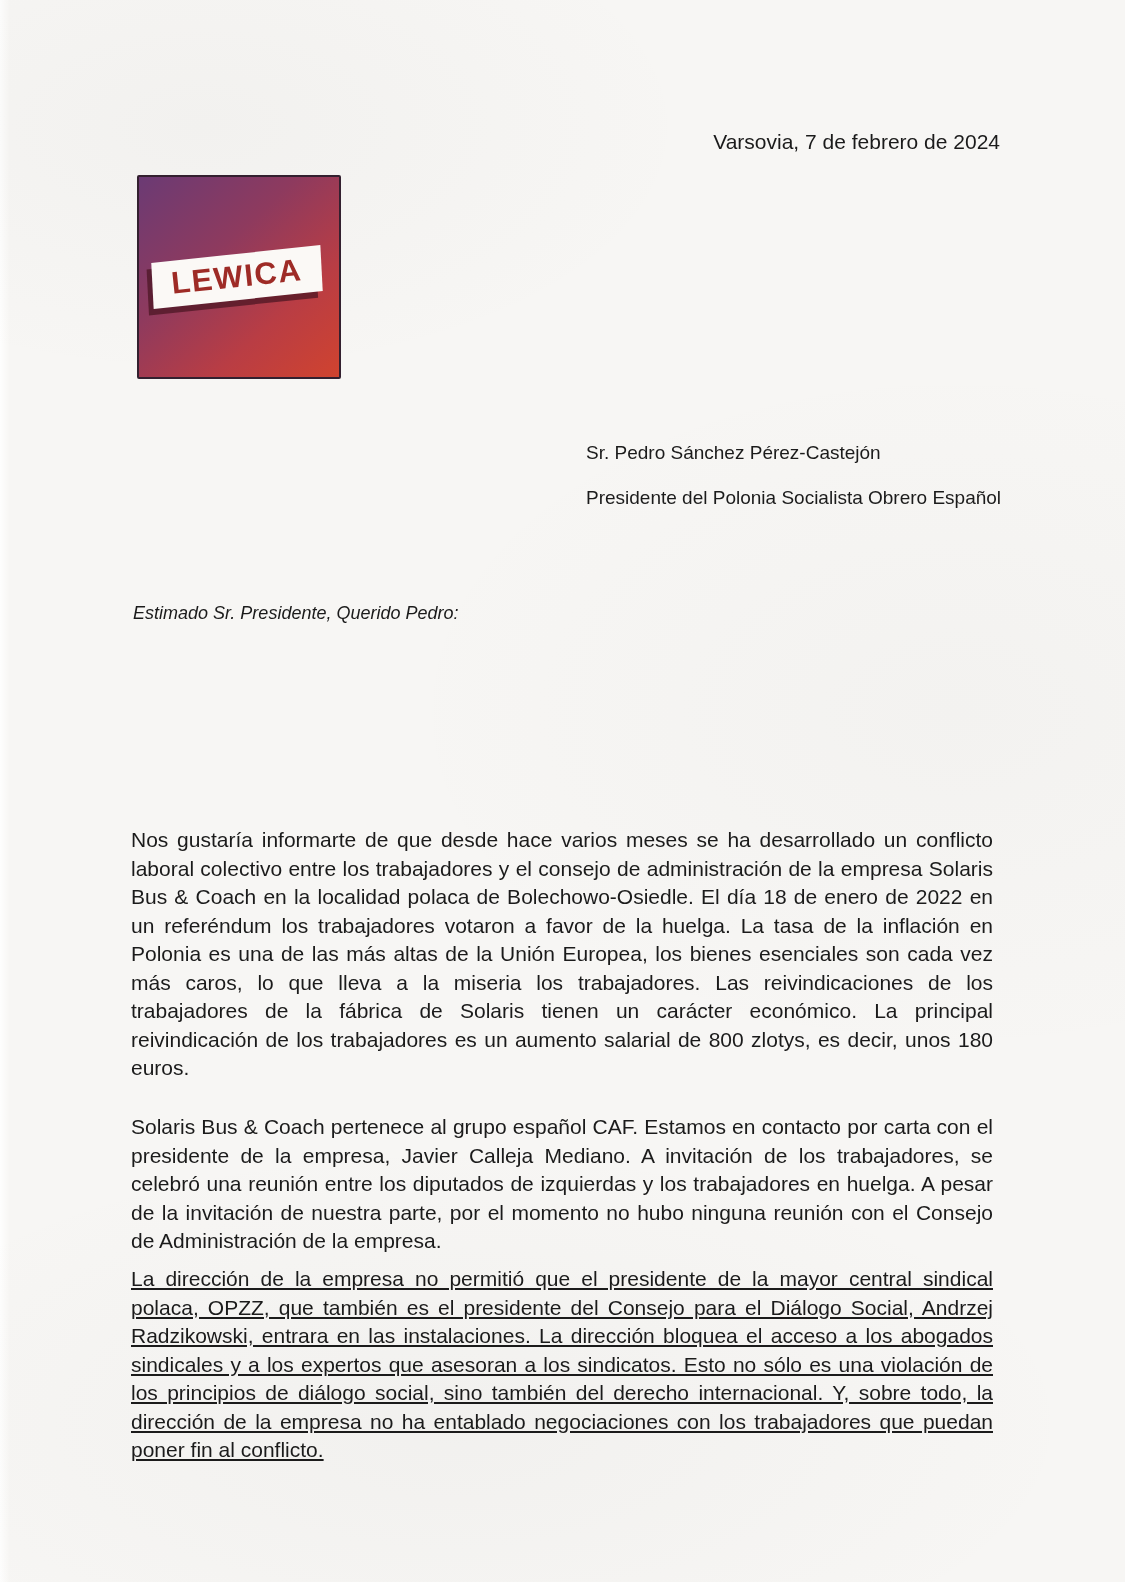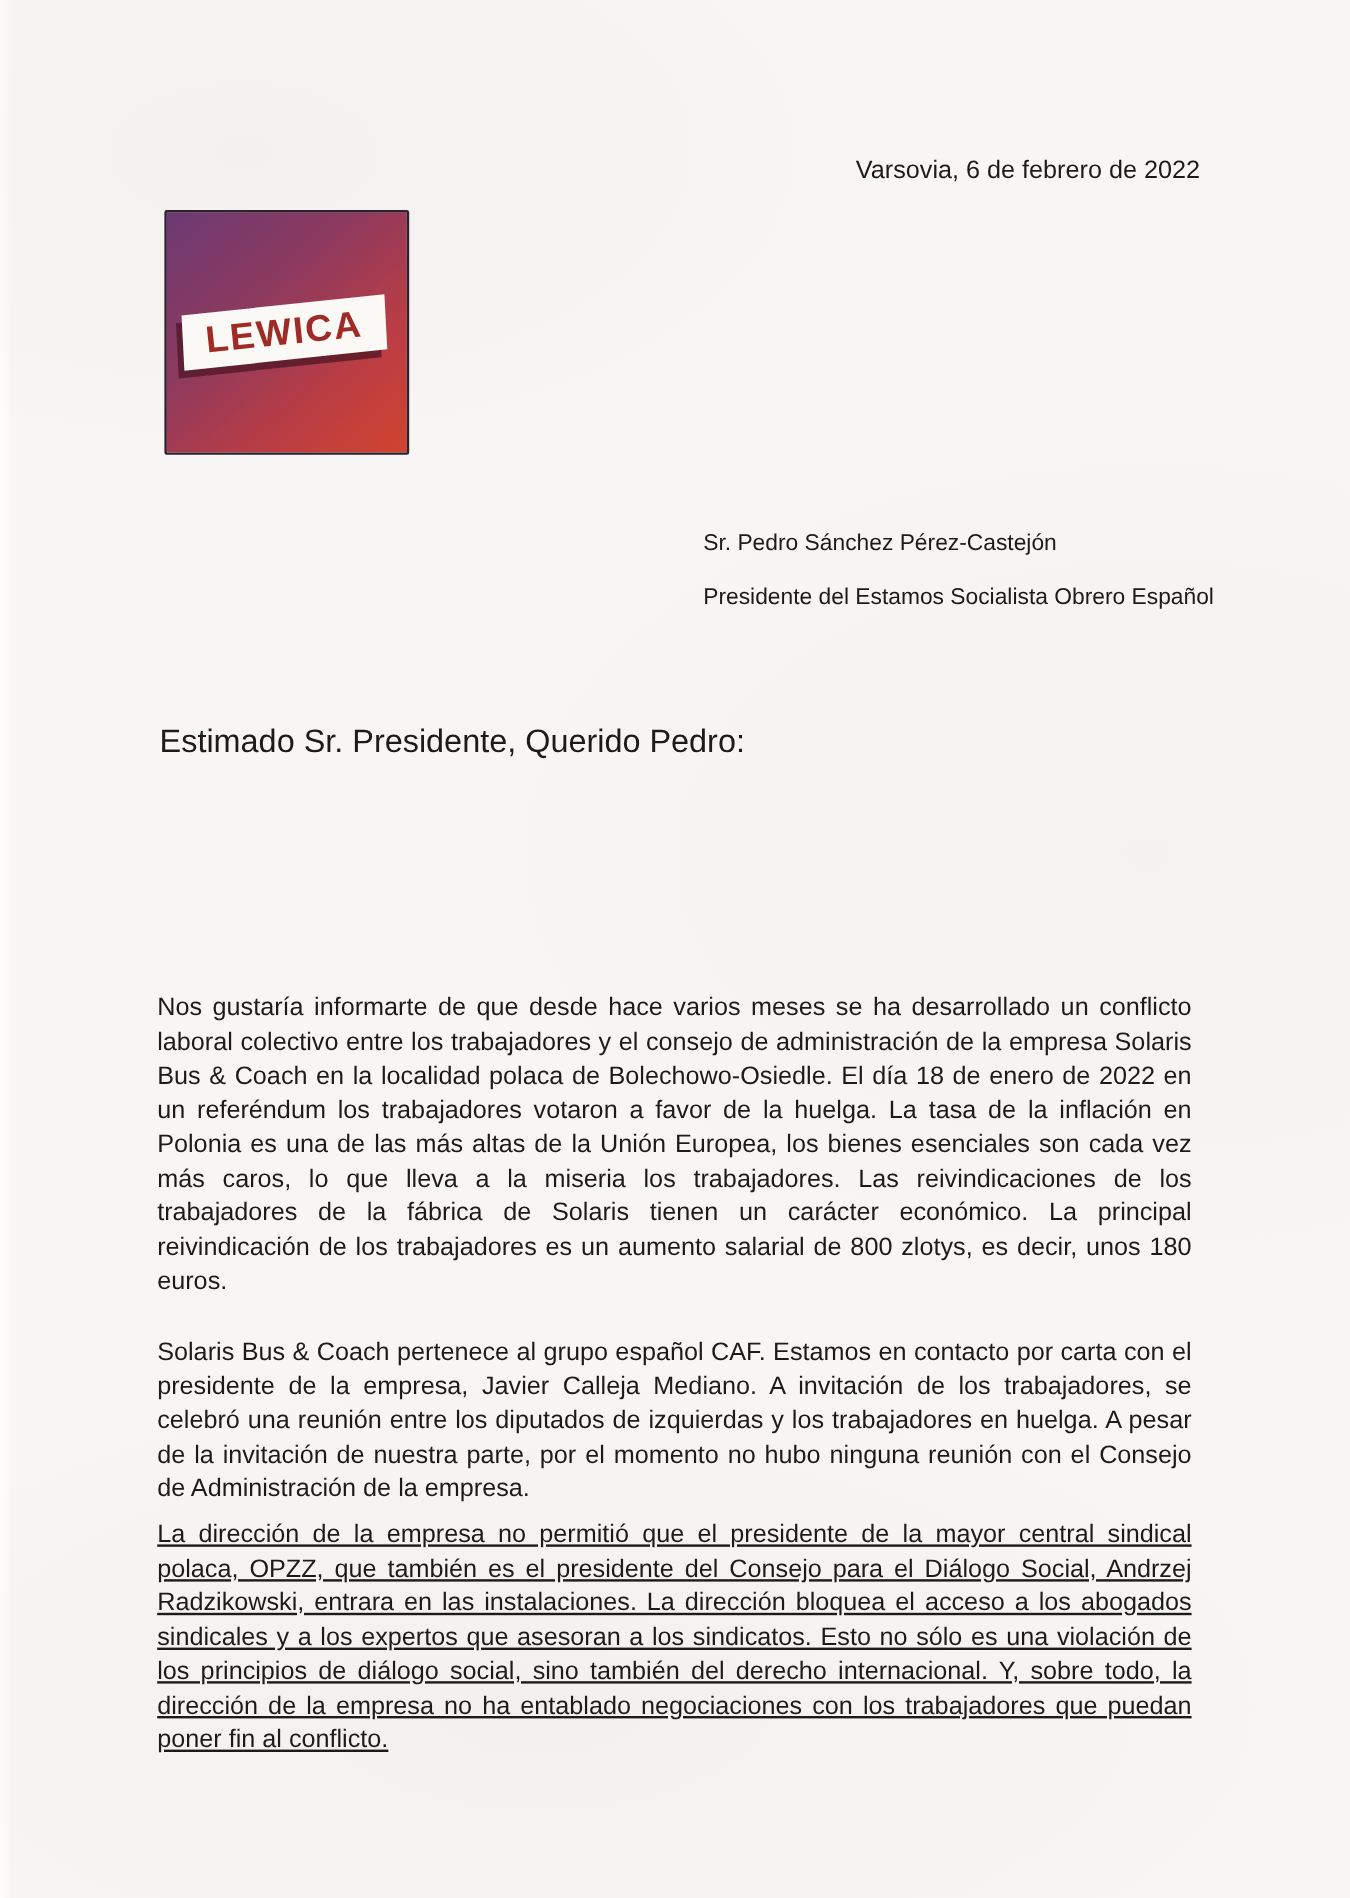--- a/index.html
+++ b/index.html
@@ -64,52 +64,53 @@
     left: 586px;
     top: 430px;
     font-size: 19px;
     line-height: 45px;
     white-space: nowrap;
   }
   .salutation {
     position: absolute;
     left: 133px;
     top: 603px;
-    font-size: 27px;
+    font-size: 18px;
+    font-style: italic;
     white-space: nowrap;
   }
   .para {
     position: absolute;
     left: 131px;
     width: 862px;
     font-size: 21px;
     line-height: 28.5px;
     text-align: justify;
   }
   .p1 { top: 690px; }
   .p2 { top: 826px; }
   .p3 { top: 1113px; }
   .p4 { top: 1265px; text-decoration: underline; }
 </style>
 </head>
 <body>
 
 <div class="page">
 
-  <div class="date">Varsovia, 6 de febrero de 2022</div>
+  <div class="date">Varsovia, 7 de febrero de 2024</div>
 
   <div class="logo">
     <div class="logo-banner">
       <span class="logo-banner-text">LEWICA</span>
     </div>
   </div>
 
   <div class="recipient">
     <div>Sr. Pedro Sánchez Pérez-Castejón</div>
-    <div>Presidente del Estamos Socialista Obrero Español</div>
+    <div>Presidente del Polonia Socialista Obrero Español</div>
   </div>
 
   <div class="salutation">Estimado Sr. Presidente, Querido Pedro:</div>
 
 
   <div class="para p2">Nos gustaría informarte de que desde hace varios meses se ha desarrollado un conflicto laboral colectivo entre los trabajadores y el consejo de administración de la empresa Solaris Bus &amp; Coach en la localidad polaca de Bolechowo-Osiedle. El día 18 de enero de 2022 en un referéndum los trabajadores votaron a favor de la huelga. La tasa de la inflación en Polonia es una de las más altas de la Unión Europea, los bienes esenciales son cada vez más caros, lo que lleva a la miseria los trabajadores. Las reivindicaciones de los trabajadores de la fábrica de Solaris tienen un carácter económico. La principal reivindicación de los trabajadores es un aumento salarial de 800 zlotys, es decir, unos 180 euros.</div>
 
   <div class="para p3">Solaris Bus &amp; Coach pertenece al grupo español CAF. Estamos en contacto por carta con el presidente de la empresa, Javier Calleja Mediano. A invitación de los trabajadores, se celebró una reunión entre los diputados de izquierdas y los trabajadores en huelga. A pesar de la invitación de nuestra parte, por el momento no hubo ninguna reunión con el Consejo de Administración de la empresa.</div>
 
   <div class="para p4">La dirección de la empresa no permitió que el presidente de la mayor central sindical polaca, OPZZ, que también es el presidente del Consejo para el Diálogo Social, Andrzej Radzikowski, entrara en las instalaciones. La dirección bloquea el acceso a los abogados sindicales y a los expertos que asesoran a los sindicatos. Esto no sólo es una violación de los principios de diálogo social, sino también del derecho internacional. Y, sobre todo, la dirección de la empresa no ha entablado negociaciones con los trabajadores que puedan poner fin al conflicto.</div>

